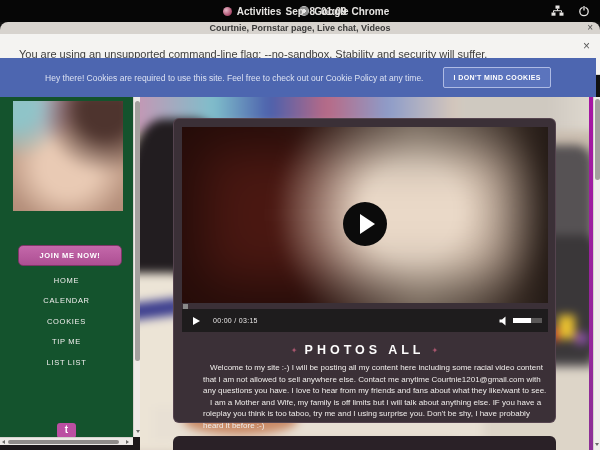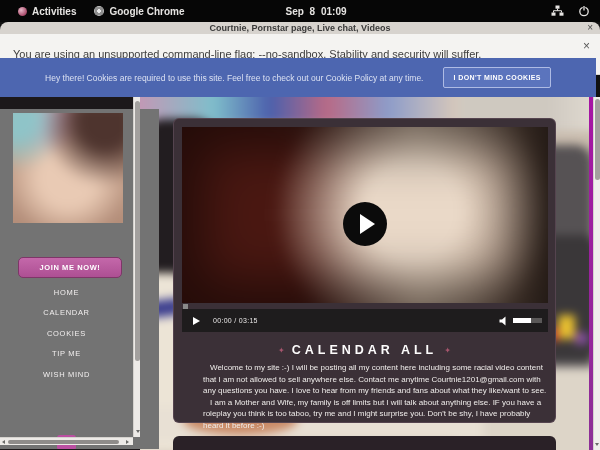--- a/index.html
+++ b/index.html
@@ -1,41 +1,41 @@
 <!DOCTYPE html>
 <html><head>
 <meta charset="utf-8">
 <style>
   * { box-sizing: border-box; margin: 0; padding: 0; }
   html,body { width:600px; height:450px; overflow:hidden; }
   body { position:relative; font-family:"Liberation Sans","DejaVu Sans",sans-serif; background:#111; }
 
   
   .sysbar { position:absolute; left:0; top:0; width:600px; height:22px; background:#060606;
-            display:flex; align-items:center; color:#e6e4e2; font-size:10px; font-weight:bold; }
+            display:flex; align-items:center; color:#e6e4e2; font-size:10px; font-weight:bold;justify-content:center; }
   .sys-left { display:flex; align-items:center; gap:6px; padding-left:12px; }
   .sys-item { display:flex; align-items:center; gap:5px; padding:0 6px; cursor:default; }
   .dot-icon { width:9px; height:9px; border-radius:50%;
               background:radial-gradient(circle at 35% 35%, #e8b8c8, #a84a6a 70%, #6a2a44); }
   .chrome-icon { width:10px; height:10px; border-radius:50%;
               background:radial-gradient(circle at 50% 50%, #e8e8e8 0 28%, #8f8f8f 30% 62%, #c2c2c2 64%); }
   .sys-clock { position:absolute; left:16px; right:0; text-align:center; word-spacing:3px;margin-left:16px; }
   .sys-right { position:absolute; right:10px; top:0; height:22px; display:flex; align-items:center; gap:14px; }
   .sys-right svg { display:block; }
 
   
   .titlestrip { position:absolute; left:0; top:22px; width:600px; height:12px; background:#d7d3ce;
                 border-radius:8px 8px 0 0; display:flex; align-items:center; justify-content:center;
                 font-size:9px; font-weight:bold; color:#3a3a3a; }
   .titlestrip .close { position:absolute; right:7px; top:0px; font-size:10px; font-weight:normal; color:#4a4a4a; cursor:default; line-height:12px; }
 
   
   .warnbar { position:absolute; left:0; top:34px; width:600px; height:41px; background:#f4f3f1;
              border-bottom:1px solid #d8d5d1; display:flex; align-items:center;
-             font-size:11px; color:#3e3e3e; padding-left:13px; }
+             font-size:11px; color:#3e3e3e; padding-left:19px; }
   .warnbar .close { position:absolute; right:10px; top:5px; font-size:12px; color:#5a5a5a; cursor:default; }
 
   
   .cookiebar { position:absolute; left:0; top:58px; width:596px; height:39px; background:#4d66b0;
                display:flex; align-items:center; justify-content:center; gap:20px; }
   .cookie-msg { font-size:8.5px; color:#dbe1f2; }
   .cookie-btn { font-size:7px; font-weight:bold; letter-spacing:.4px; color:#fff; background:#5b74bd;
                 border:1px solid #aebbe4; border-radius:2px; padding:6px 9px; cursor:pointer;
                 font-family:inherit; }
 
@@ -63,21 +63,21 @@
 
   
   .purple-strip { position:absolute; left:589px; top:0; width:3.5px; height:353px;
                   background:linear-gradient(180deg,#a615a4,#8c2f96); }
   .vscroll-main { position:absolute; left:592.5px; top:0; width:7.5px; height:353px; background:#f0eeec; border-left:1px solid #d5d2ce; }
   .vscroll-main .thumb { position:absolute; left:1px; top:2px; width:5px; height:81px; background:#a3a09e; border-radius:3px; }
   .arr-down { position:absolute; left:1.5px; bottom:4px; width:0; height:0;
               border-left:2.5px solid transparent; border-right:2.5px solid transparent; border-top:3.5px solid #6a6a68; }
 
   
-  .sidebar { position:absolute; left:0; top:0; width:159px; height:340px; background:#737373; overflow:hidden;margin-top:12px; }
+  .sidebar { position:absolute; left:0; top:0; width:133px; height:340px; background:#14532d; overflow:hidden; }
   .profile-photo { position:absolute; left:13px; top:4px; width:110px; height:110px; overflow:hidden; background:#b5917e; }
   .profile-photo .ph { position:absolute; left:-10px; top:-10px; right:-10px; bottom:-10px; filter:blur(6px);
       background:
         radial-gradient(circle at 78% 16%, #4e342e 0 16%, rgba(78,52,46,0) 42%),
         radial-gradient(circle at 10% 12%, #8fc4c8 0 12%, rgba(143,196,200,0) 32%),
         radial-gradient(circle at 34% 8%, #d8a8c0 0 9%, rgba(216,168,192,0) 28%),
         radial-gradient(circle at 50% 58%, #e9cab4 0 28%, rgba(233,202,180,0) 62%),
         linear-gradient(180deg,#6e5048,#c5a18c 35%,#b08a76); }
   .join-btn { position:absolute; left:18px; top:148px; width:104px; height:21px;
               background:linear-gradient(180deg,#c468aa,#ad4f93); border:1px solid #7e3668; border-radius:5px;
@@ -206,21 +206,21 @@
   <div class="sidebar">
     <div class="profile-photo">
       <div class="ph"></div>
     </div>
     <button class="join-btn">JOIN ME NOW!</button>
     <nav class="sidenav">
       <div class="item">HOME</div>
       <div class="item">CALENDAR</div>
       <div class="item">COOKIES</div>
       <div class="item">TIP ME</div>
-      <div class="item">WISH MIND</div>
+      <div class="item">LIST LIST</div>
     </nav>
     <div class="tumblr">t</div>
   </div>
 
   <div class="vscroll-side">
     <div class="thumb"></div>
     <div class="arr-down"></div>
   </div>
   <div class="hscroll-side">
     <div class="arr-left"></div>
@@ -243,25 +243,25 @@
       <div class="ctrl-vol">
         <svg width="10" height="10" viewBox="0 0 10 10">
           <polygon points="0.5,3.4 3,3.4 6.5,0.6 6.5,9.4 3,6.6 0.5,6.6" fill="#ffffff"></polygon>
         </svg>
         <div class="vol-fill"></div>
         <div class="vol-rest"></div>
       </div>
     </div>
 
     <div class="welcome-head">
-      <span class="deco">✦</span><span>CALENDAR ALL</span><span class="deco">✦</span>
+      <span class="deco">✦</span><span>PHOTOS ALL</span><span class="deco">✦</span>
     </div>
     <div class="welcome-text">
       <p>Welcome to my site :-)  I will be posting all my content here including some racial video content that I am not allowed to sell anywhere else.  Contact me anytime Courtnie1201@gmail.com with any questions you have.  I love to hear from my friends and fans about what they like/want to see.</p>
-      <p>I am a Mother and Wife, my family is off limits but I will talk about anything else.  IF you have a roleplay you think is too taboo, try me and I might surprise you.  Don't be shy, I have probably heard it before :-)</p>
+      <p>I am a Mother and Wife, my family is off limits but I will talk about anything else.  IF you have a roleplay you think is too taboo, try me and I using surprise you.  Don't be shy, I have probably heard it before :-)</p>
     </div>
   </div>
 
   <div class="next-card"></div>
 
   <div class="purple-strip"></div>
   <div class="vscroll-main">
     <div class="thumb"></div>
     <div class="arr-down"></div>
   </div>

